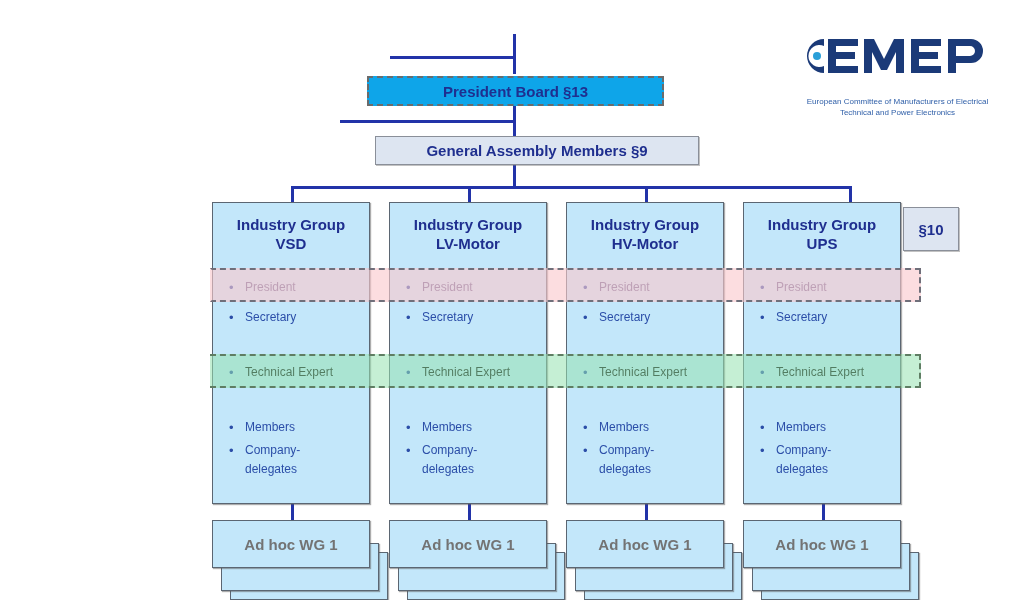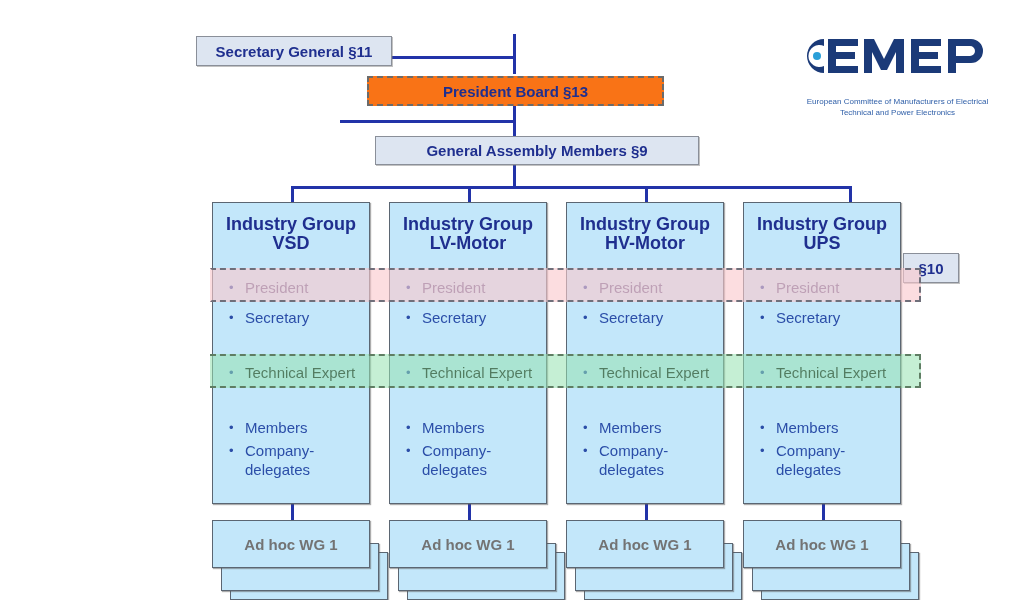--- a/index.html
+++ b/index.html
@@ -18,21 +18,21 @@
   .box{position:absolute;box-sizing:border-box;display:flex;align-items:center;justify-content:center;text-align:center;}
 
   .box-grey{
     background:#dde5f1;
     border:1px solid #8a8f99;
     color:#1f2f8f;
     font-weight:bold;
     box-shadow:1px 1px 0 rgba(120,120,120,.45);
   }
   .box-dashed-pink{
-    background:#f97316;
+    background:#0ea5e9;
     border:2px dashed #6b6b6b;
     color:#1f2f8f;
     font-weight:bold;
     text-align:center;
   }
   .box-dashed-green{
     background:#bfeecb;
     border:2px dashed #6b6b6b;
     color:#1f2f8f;
     font-weight:bold;
@@ -50,25 +50,25 @@
     top:202px;height:302px;
     background:#c3e7fa;
     border:1px solid #5b6672;
     box-shadow:1px 1px 1px rgba(90,90,90,.5);
     box-sizing:border-box;
     z-index:3;
   }
   .ig-title{
     position:absolute;left:0;right:0;top:12px;
     text-align:center;
-    color:#1f2f8f;font-weight:bold;font-size:18px;line-height:19px;
+    color:#1f2f8f;font-weight:bold;font-size:15px;line-height:19px;
   }
   .ig-item{
     position:absolute;left:14px;right:6px;
-    color:#2b4ea8;font-size:15px;line-height:19px;
+    color:#2b4ea8;font-size:12px;line-height:19px;
     text-align:left;
     padding-left:18px;
   }
   .ig-item:before{
     content:"\2022";
     position:absolute;left:2px;top:0;
     color:#2b4ea8;font-size:13px;
   }
   .ig-item.i-president{top:75px;color:#5c5f90;}
   .ig-item.i-secretary{top:105px;}
@@ -143,34 +143,31 @@
   <div class="ln ln-v" style="left:468px;top:186px;height:18px;"></div>
   <div class="ln ln-v" style="left:645px;top:186px;height:18px;"></div>
   <div class="ln ln-v" style="left:849px;top:186px;height:18px;"></div>
 
   <div class="ln ln-v" style="left:291px;top:504px;height:18px;"></div>
   <div class="ln ln-v" style="left:468px;top:504px;height:18px;"></div>
   <div class="ln ln-v" style="left:645px;top:504px;height:18px;"></div>
   <div class="ln ln-v" style="left:822px;top:504px;height:18px;"></div>
 
 
-  <div class="box box-grey" style="left:196px;top:36px;width:196px;height:30px;font-size:15px;">
-    <span>Secretary General §11</span>
-  </div>
 
   <div class="box box-dashed-pink" style="left:367px;top:76px;width:297px;height:30px;font-size:15px;">
     <span>President Board §13</span>
   </div>
 
 
   <div class="box box-grey" style="left:375px;top:136px;width:324px;height:29px;font-size:15px;">
     <span>General Assembly Members §9</span>
   </div>
 
-  <div class="box box-grey" style="left:903px;top:207px;width:56px;height:30px;font-size:15px;margin-top:46px;">
+  <div class="box box-grey" style="left:903px;top:207px;width:56px;height:44px;font-size:15px;">
     <span>§10</span>
   </div>
 
   <div class="ig-col" style="left:212px;">
     <div class="ig-title">
       <span>Industry Group</span><br>
       <span>VSD</span>
     </div>
     <div class="ig-item i-president">President</div>
     <div class="ig-item i-secretary">Secretary</div>

